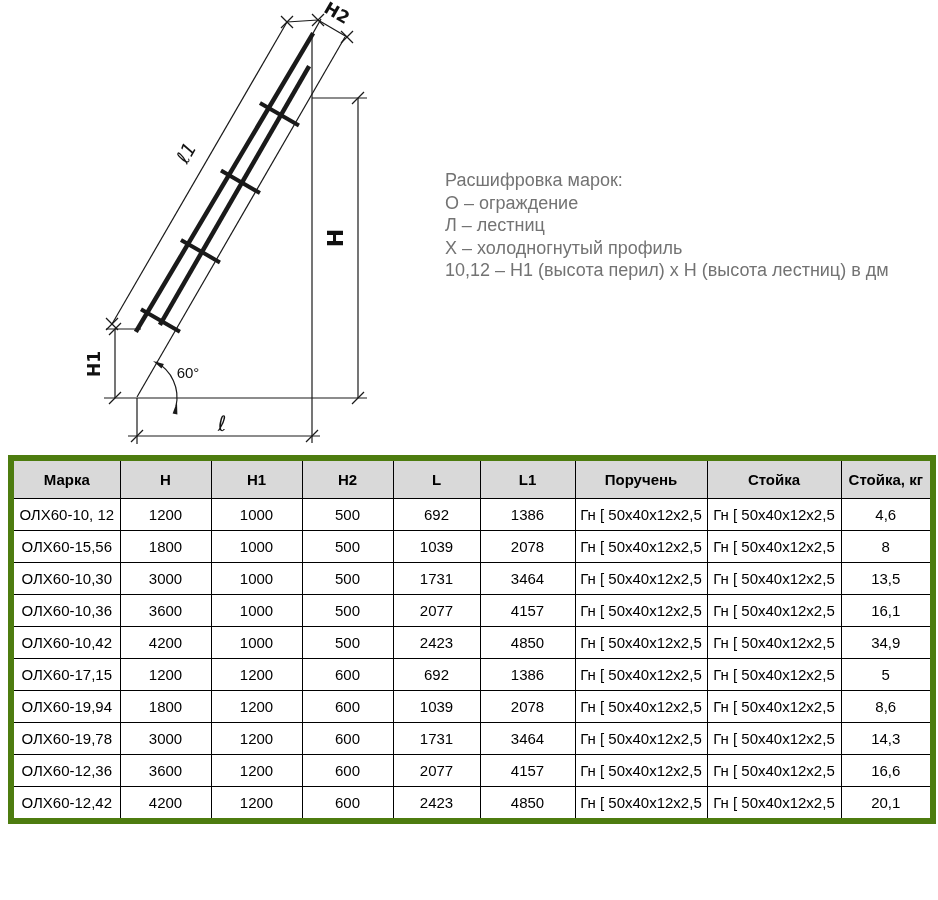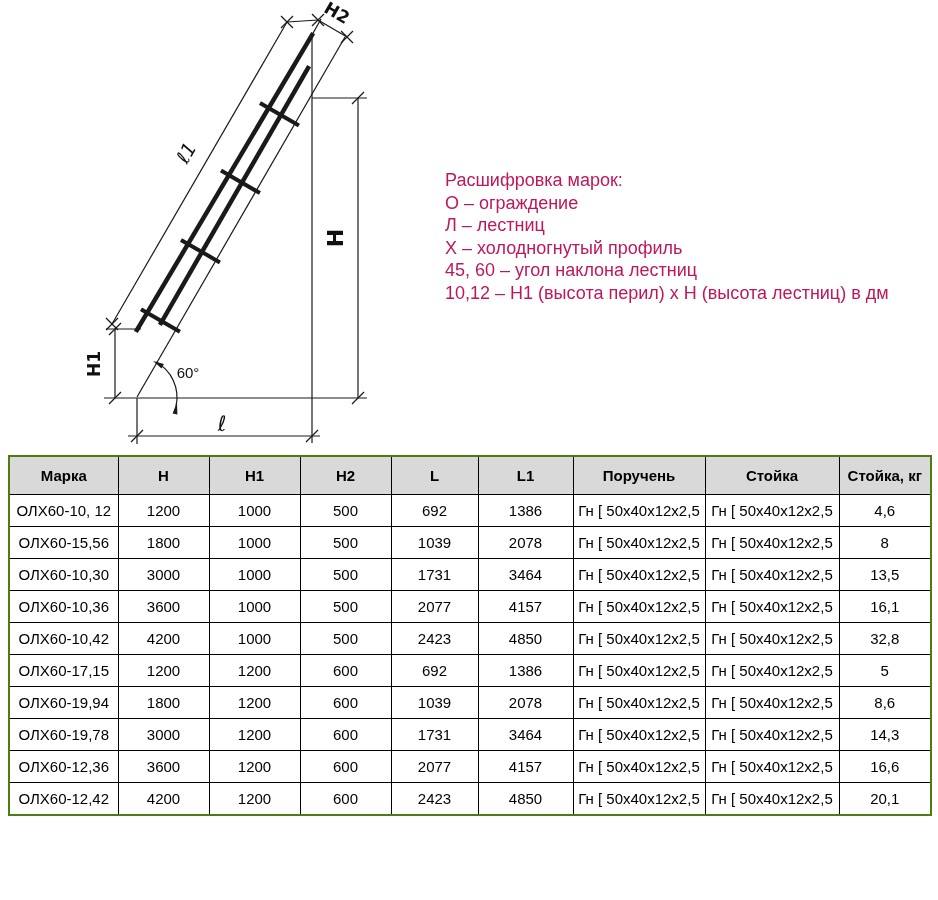--- a/index.html
+++ b/index.html
@@ -1,20 +1,20 @@
 <!DOCTYPE html>
 <html><head>
 <meta charset="utf-8">
 <style>
   html,body{margin:0;padding:0;background:#fff;}
   .page{position:relative;width:938px;height:900px;background:#fff;font-family:"Liberation Sans",sans-serif;color:#000;overflow:hidden;}
   .diagram{position:absolute;left:0;top:0;}
-  .legend{position:absolute;left:445px;top:169px;font-size:18px;line-height:22.5px;color:#be185d;white-space:nowrap;}
+  .legend{position:absolute;left:445px;top:169px;font-size:18px;line-height:22.5px;color:#737373;white-space:nowrap;}
   .spec-table{position:absolute;left:8px;top:455px;width:922px;border-collapse:collapse;table-layout:fixed;
-              font-size:15px;border:2px solid #4d7c0f;}
+              font-size:15px;border:6px solid #4d7c0f;}
   .spec-table th,.spec-table td{border:1px solid #000;text-align:center;vertical-align:middle;padding:0 2px;overflow:hidden;}
   .spec-table thead th{background:#d9d9d9;font-weight:bold;height:37px;}
   .spec-table tbody td{height:31px;background:#fff;}
   col.c0{width:109px}col.c1{width:91px}col.c2{width:91px}col.c3{width:91px}col.c4{width:87px}
   col.c5{width:95px}col.c6{width:132px}col.c7{width:134px}col.c8{width:92px}
   svg text{fill:#111;}
   .dimlbl{font-family:"DejaVu Sans",sans-serif;font-weight:bold;}
   .dimlbl-i{font-family:"DejaVu Sans",sans-serif;font-style:italic;}
 </style>
 </head>
@@ -106,21 +106,20 @@
     <text class="dimlbl" x="100" y="364" font-size="17" text-anchor="middle" transform="rotate(-90 100 364)">H1</text>
     <text class="dimlbl-i" x="222" y="431" font-size="21" text-anchor="middle">ℓ</text>
     <text x="188" y="378" font-size="15" text-anchor="middle" font-family="Liberation Sans, sans-serif">60°</text>
   </svg>
 
   <div class="legend">
     <div>Расшифровка марок:</div>
     <div>О – ограждение</div>
     <div>Л – лестниц</div>
     <div>Х – холодногнутый профиль</div>
-    <div>45, 60 – угол наклона лестниц</div>
     <div>10,12 – Н1 (высота перил) х Н (высота лестниц) в дм</div>
   </div>
 
   <table class="spec-table">
     <colgroup>
       <col class="c0">
         <col class="c1">
         <col class="c2">
         <col class="c3">
         <col class="c4">
@@ -189,21 +188,21 @@
         </tr>
         <tr>
           <td>ОЛХ60-10,42</td>
           <td>4200</td>
           <td>1000</td>
           <td>500</td>
           <td>2423</td>
           <td>4850</td>
           <td>Гн [ 50х40х12х2,5</td>
           <td>Гн [ 50х40х12х2,5</td>
-          <td>32,8</td>
+          <td>34,9</td>
         </tr>
         <tr>
           <td>ОЛХ60-17,15</td>
           <td>1200</td>
           <td>1200</td>
           <td>600</td>
           <td>692</td>
           <td>1386</td>
           <td>Гн [ 50х40х12х2,5</td>
           <td>Гн [ 50х40х12х2,5</td>

